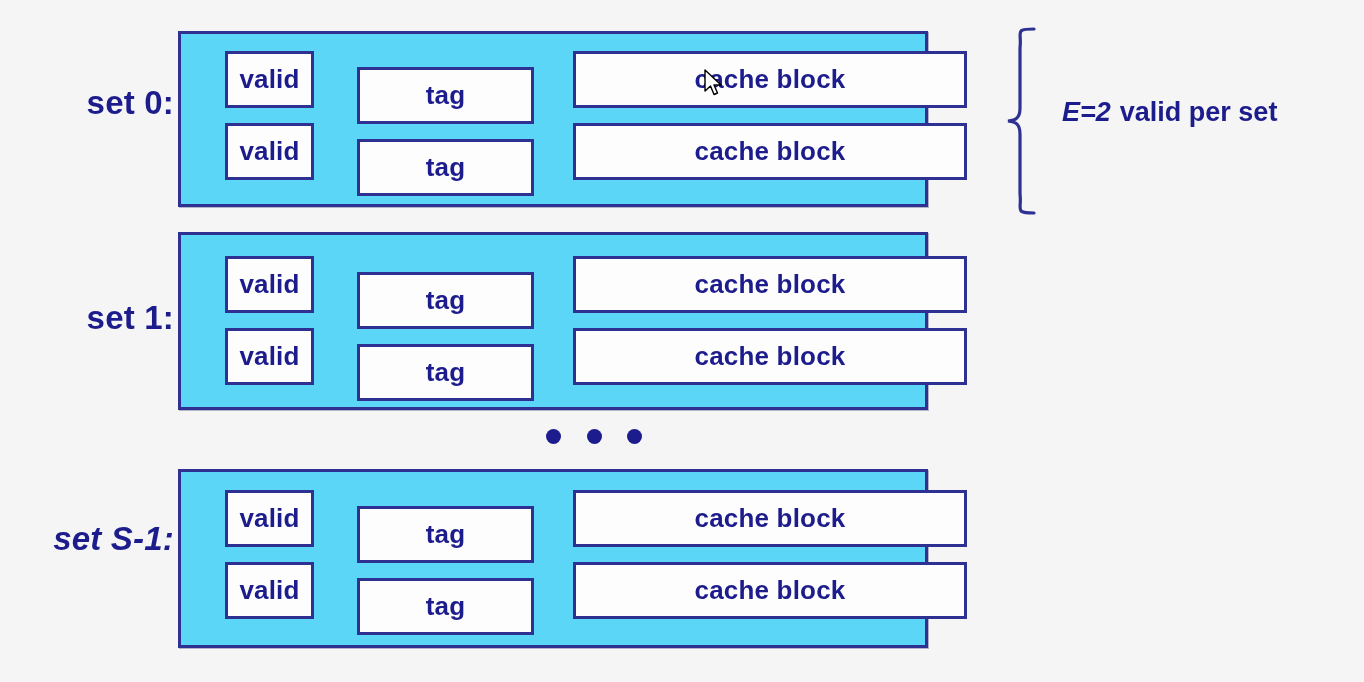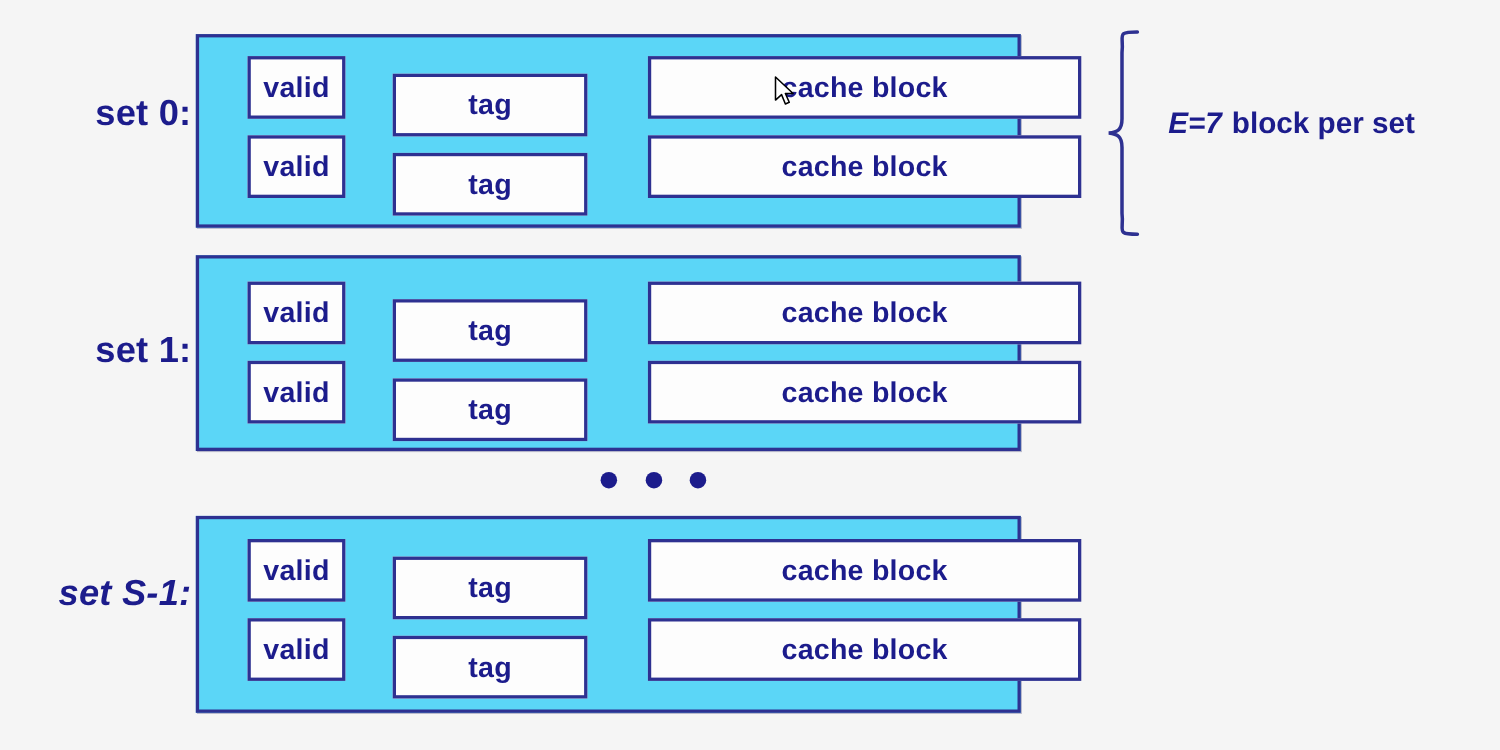--- a/index.html
+++ b/index.html
@@ -66,21 +66,21 @@
     justify-content: center;
     font-size: 26px;
     font-weight: bold;
     color: #1c1c8c;
     letter-spacing: 0.2px;
     white-space: nowrap;
   }
 
   .field.valid { left: 44px;  width: 89px; }
   .field.tag   { left: 176px; width: 177px; margin-top: 16px; }
-  .field.block { left: 392px; width: 394px; margin-left: 16px; }
+  .field.block { left: 392px; width: 394px; }
 
   
   #ellipsis {
     position: absolute;
     left: 546px;
     top: 424px;
     width: 96px;
     height: 24px;
     display: flex;
     align-items: center;
@@ -184,20 +184,20 @@
     <path d="M 30 3
              C 10 3, 18 6, 16 22
              L 16 82
              C 16 92, 12 94, 4 95
              C 12 96, 16 98, 16 108
              L 16 168
              C 18 184, 10 187, 30 187" fill="none" stroke="#2e3191" stroke-width="3.2" stroke-linecap="round"></path>
   </svg>
 
   <div id="annotation">
-    <span class="em">E=7</span><span>block per set</span>
+    <span class="em">E=2</span><span>valid per set</span>
   </div>
 
   <svg id="cursor" viewBox="0 0 22 30">
     <path d="M 2 1 L 2 22 L 7.5 17 L 11 25.5 L 14.5 24 L 11 16 L 18 16 Z" fill="#ffffff" stroke="#000000" stroke-width="1.4" stroke-linejoin="round"></path>
   </svg>
 
 </div>
 
 </body></html>

